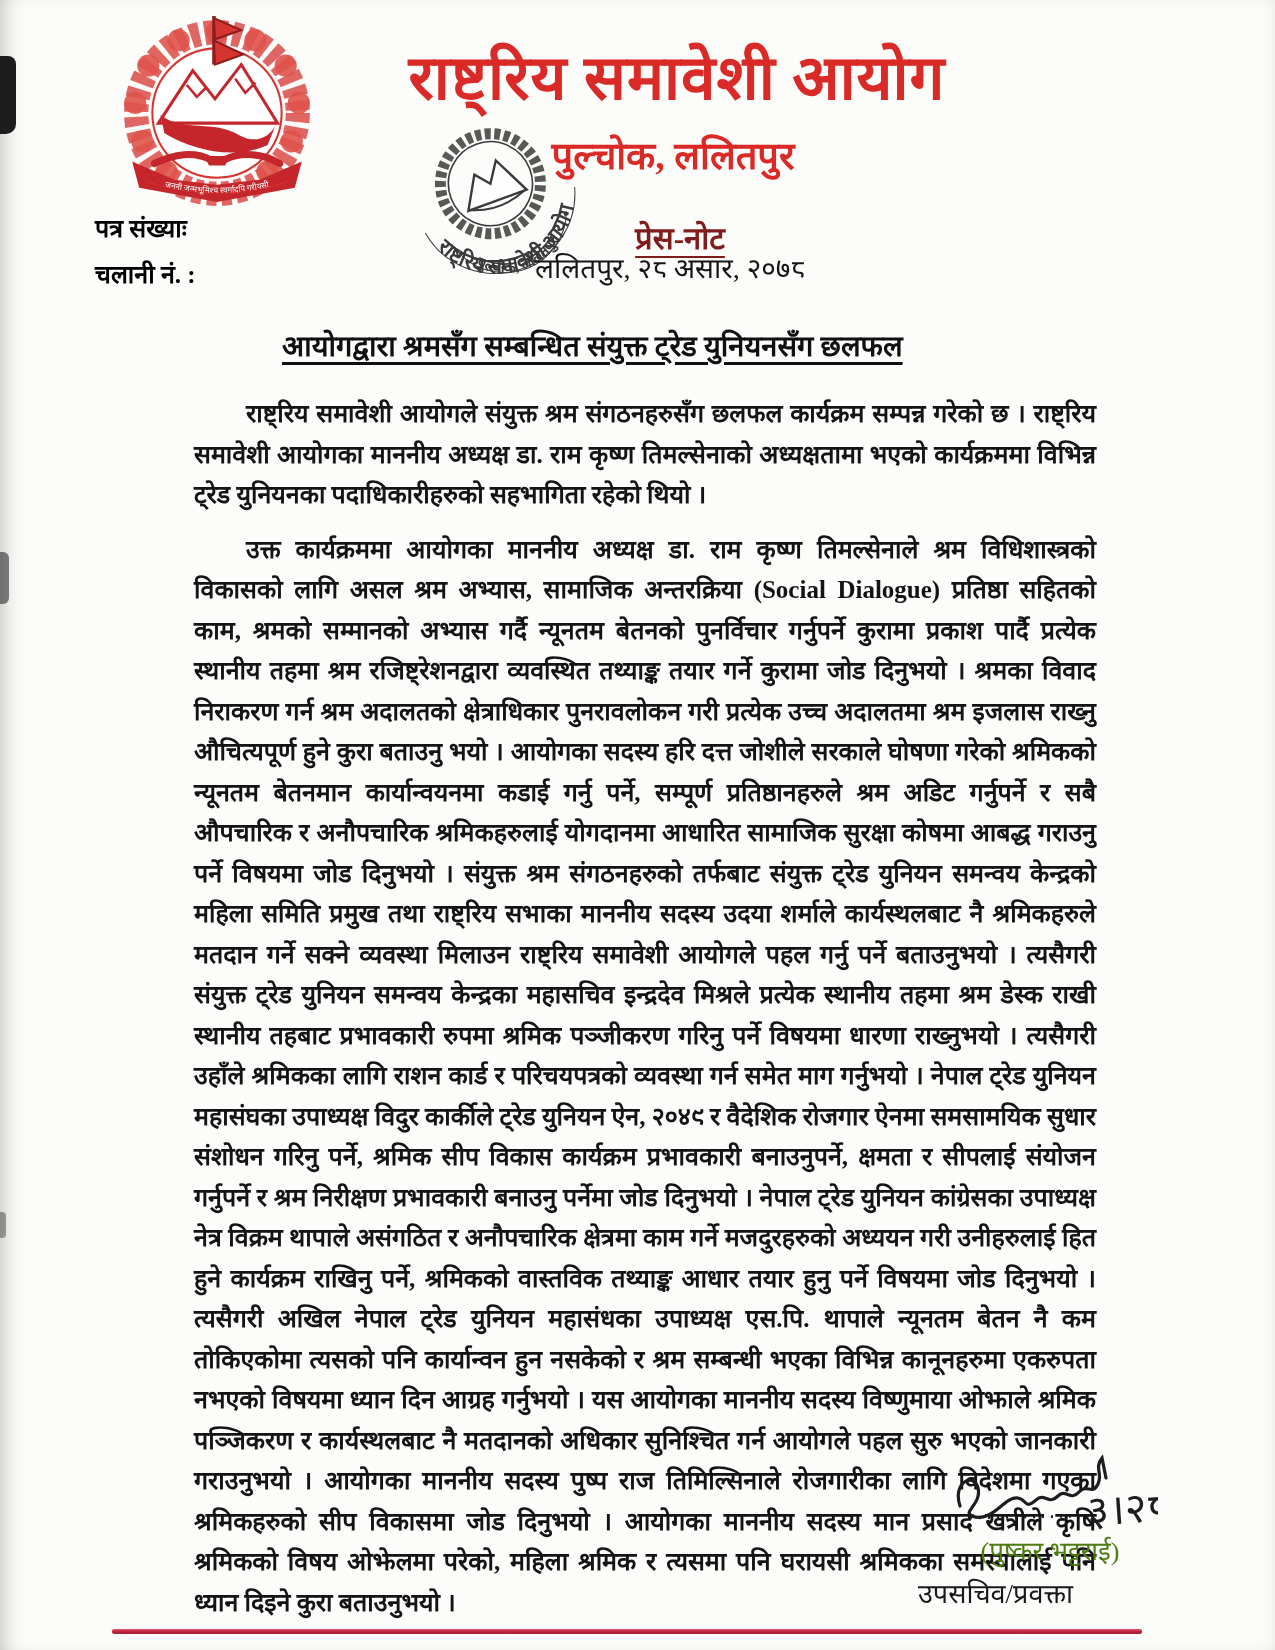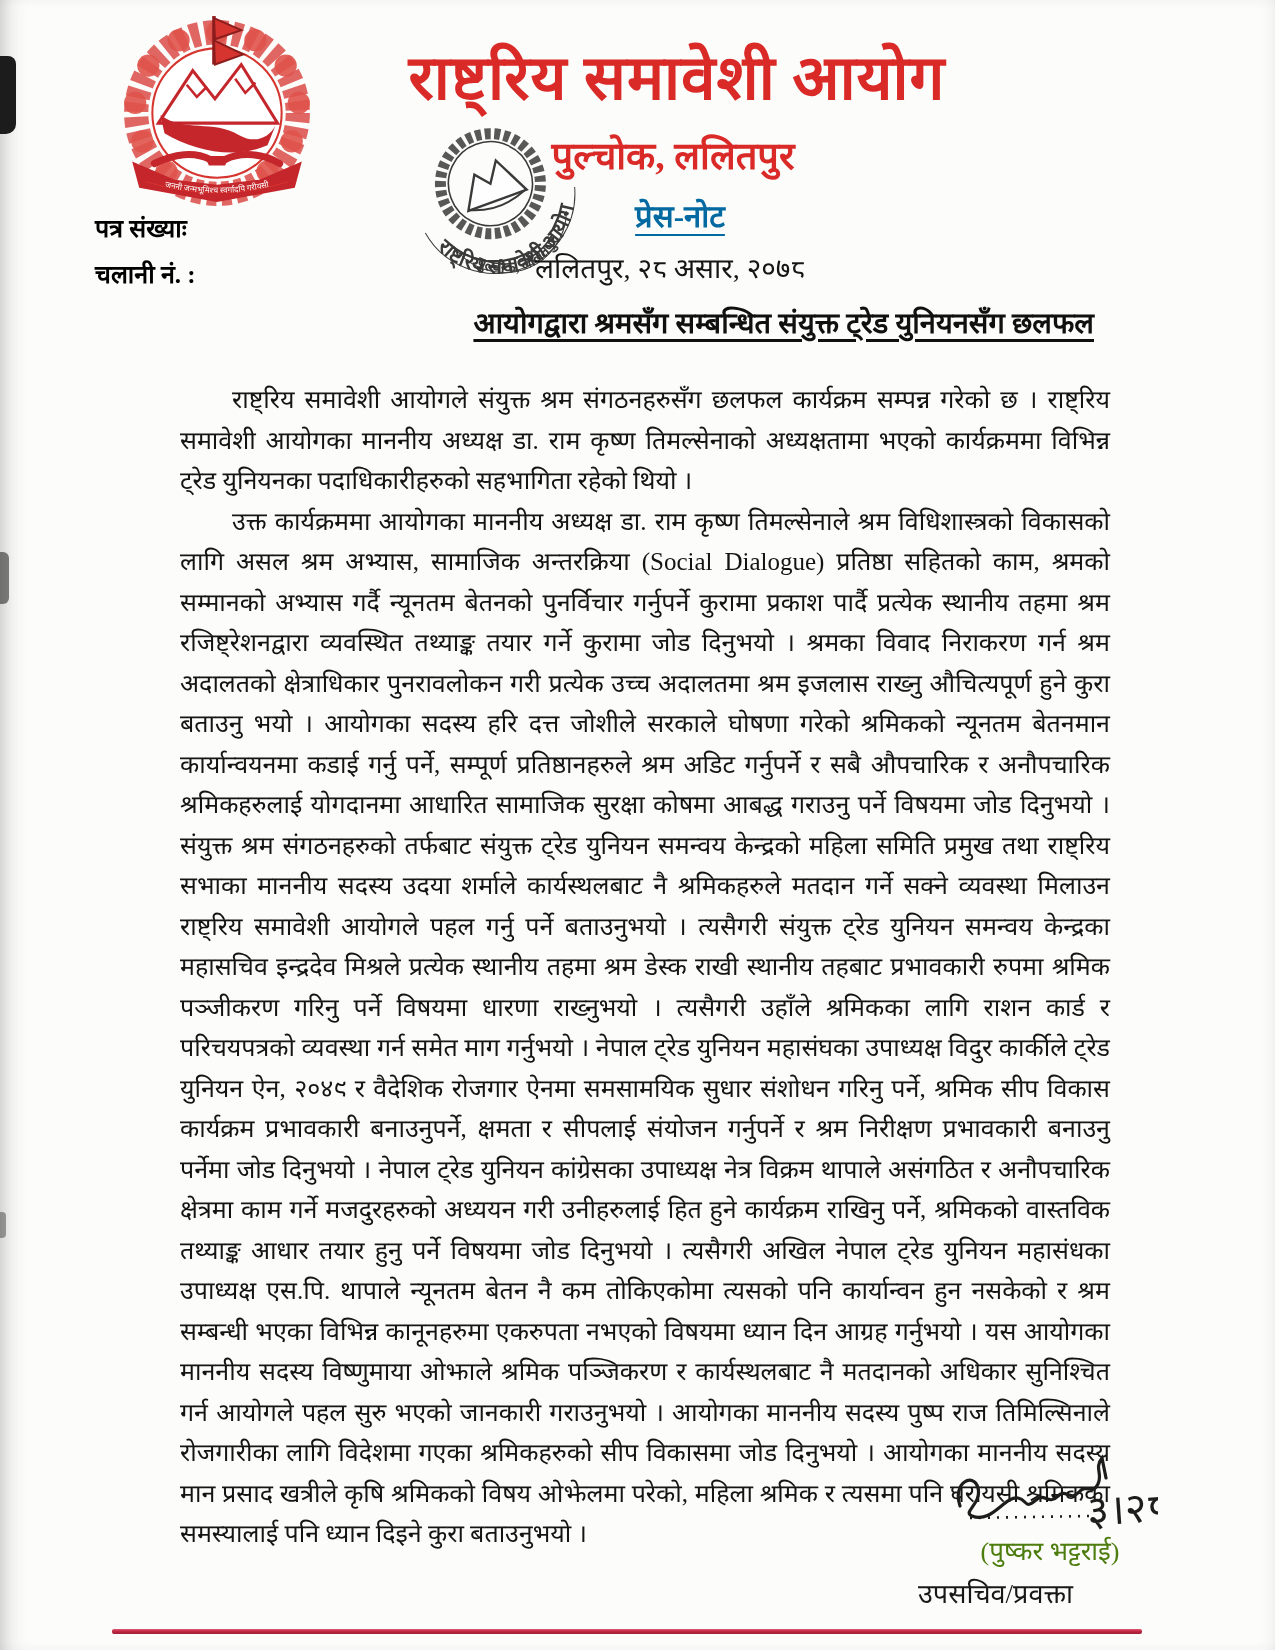--- a/index.html
+++ b/index.html
@@ -22,39 +22,39 @@
   }
   .stamp{position:absolute;left:378px;top:110px;width:245px;height:205px;opacity:.92;}
   .org-address{
     position:absolute;left:498px;top:128px;width:350px;
     text-align:center;font-size:38px;font-weight:bold;color:#da2a28;
   }
   .ref-label{position:absolute;left:95px;font-size:25px;font-weight:bold;color:#000000;}
   .ref-label.letter{top:210px;}
   .ref-label.dispatch{top:256px;}
   .press-note{
-    position:absolute;left:540px;top:194px;width:280px;text-align:center;
-    font-size:31px;font-weight:bold;color:#0369a1;
+    position:absolute;left:540px;top:216px;width:280px;text-align:center;
+    font-size:31px;font-weight:bold;color:#7f1d1d;
     text-decoration:underline;text-underline-offset:7px;text-decoration-thickness:2px;
   }
   .dateline{
     position:absolute;left:470px;top:248px;width:400px;text-align:center;
     font-size:28px;color:#151515;
   }
   .doc-title{
-    position:absolute;left:282px;top:302px;width:812px;text-align:right;
+    position:absolute;left:282px;top:325px;width:812px;text-align:left;
     font-size:29px;font-weight:bold;color:#101010;
     text-decoration:underline;text-underline-offset:6px;text-decoration-thickness:2.5px;
   }
   
   .body-text{
     position:absolute;left:180px;top:380px;width:930px;
     font-size:25px;line-height:40.5px;text-align:justify;color:#141414;
   }
-  .body-text p{margin:0;text-indent:52px;}
+  .body-text p{margin:14px;text-indent:52px;font-weight:bold;}
   
   .sig-scribble{position:absolute;left:948px;top:1438px;width:210px;height:100px;}
   .sig-name{position:absolute;left:930px;top:1532px;width:240px;text-align:center;font-size:26px;color:#4d7c0f;}
   .sig-designation{position:absolute;left:918px;top:1574px;width:240px;text-align:left;font-size:27px;color:#181818;}
   
   .footer-rule{
     position:absolute;left:112px;top:1629px;width:1030px;height:5px;
     background:linear-gradient(to bottom,#e05a72 0%,#c22844 45%,#9d1f36 100%);
     border-radius:2px;
   }

